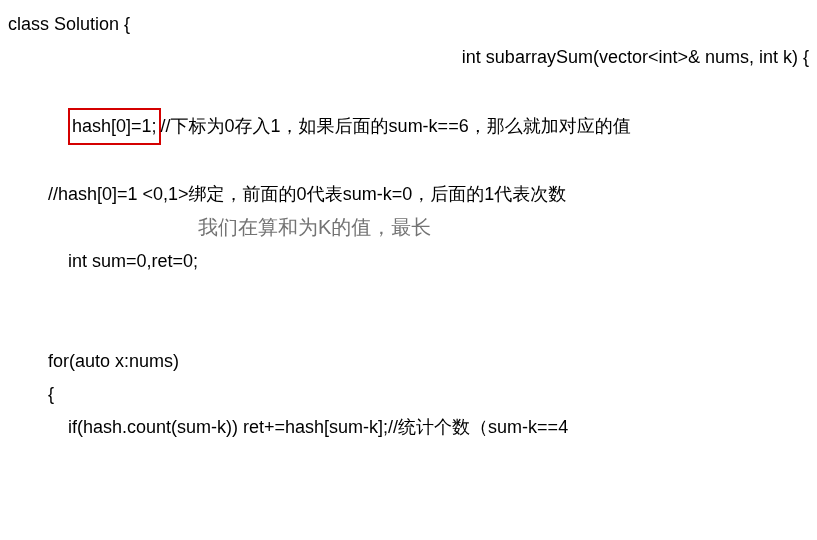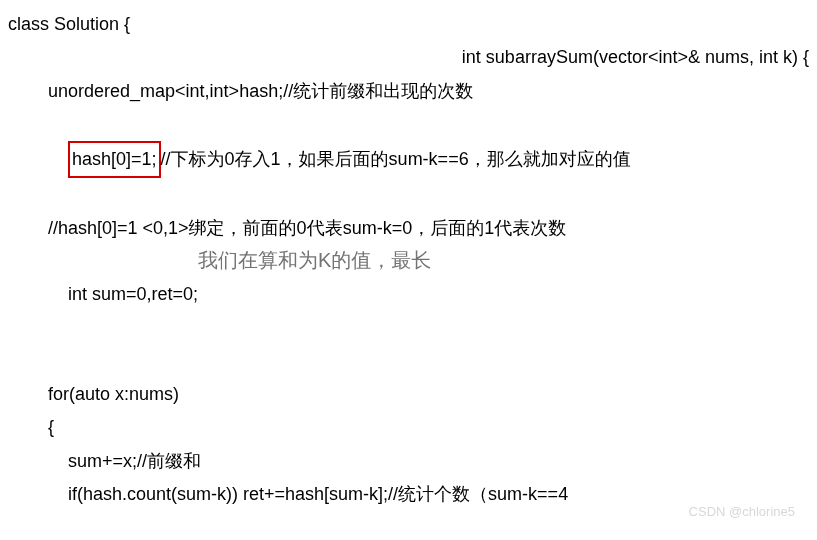--- a/index.html
+++ b/index.html
@@ -48,30 +48,27 @@
       width: 801px;
       height: 524px;
     }
   </style>
 </head>
 <body>
 
 <div class="container">
   <div class="line indent-0">class Solution {</div>
   <div class="line indent-1">int subarraySum(vector&lt;int&gt;&amp; nums, int k) {</div>
-  <div class="line indent-2">unordered_map&lt;int,int&gt;hash;//统计前缀和出现的次数</div>
   <div class="line indent-2">
     <span class="highlight-box">hash[0]=1;</span><span>//下标为0存入1，如果后面的sum-k==6，那么就加对应的值</span>
   </div>
   <div class="line indent-2">//hash[0]=1 &lt;0,1&gt;绑定，前面的0代表sum-k=0，后面的1代表次数</div>
   <div class="line indent-2">
     <span>int sum=0,ret=0;</span>
     <div class="annotation" style="left:190px; top:0;">
       <div>我们在算和为K的值，最长</div>
     </div>
   </div>
   <div class="line indent-2">for(auto x:nums)</div>
   <div class="line indent-2">{</div>
-  <div class="line indent-3">sum+=x;//前缀和</div>
   <div class="line indent-3">if(hash.count(sum-k)) ret+=hash[sum-k];//统计个数（sum-k==4</div>
 
-  <div class="watermark">CSDN @chlorine5</div>
 </div>
 
 </body></html>

